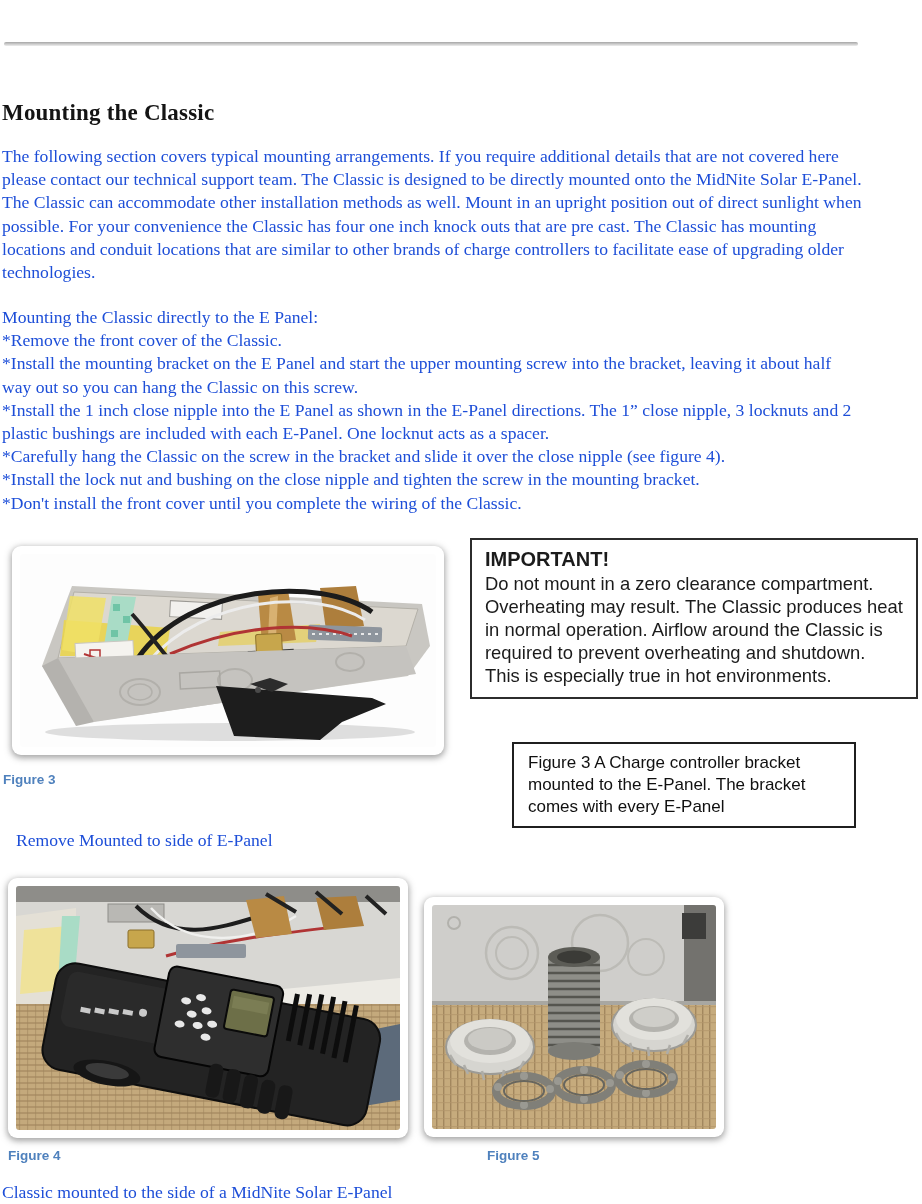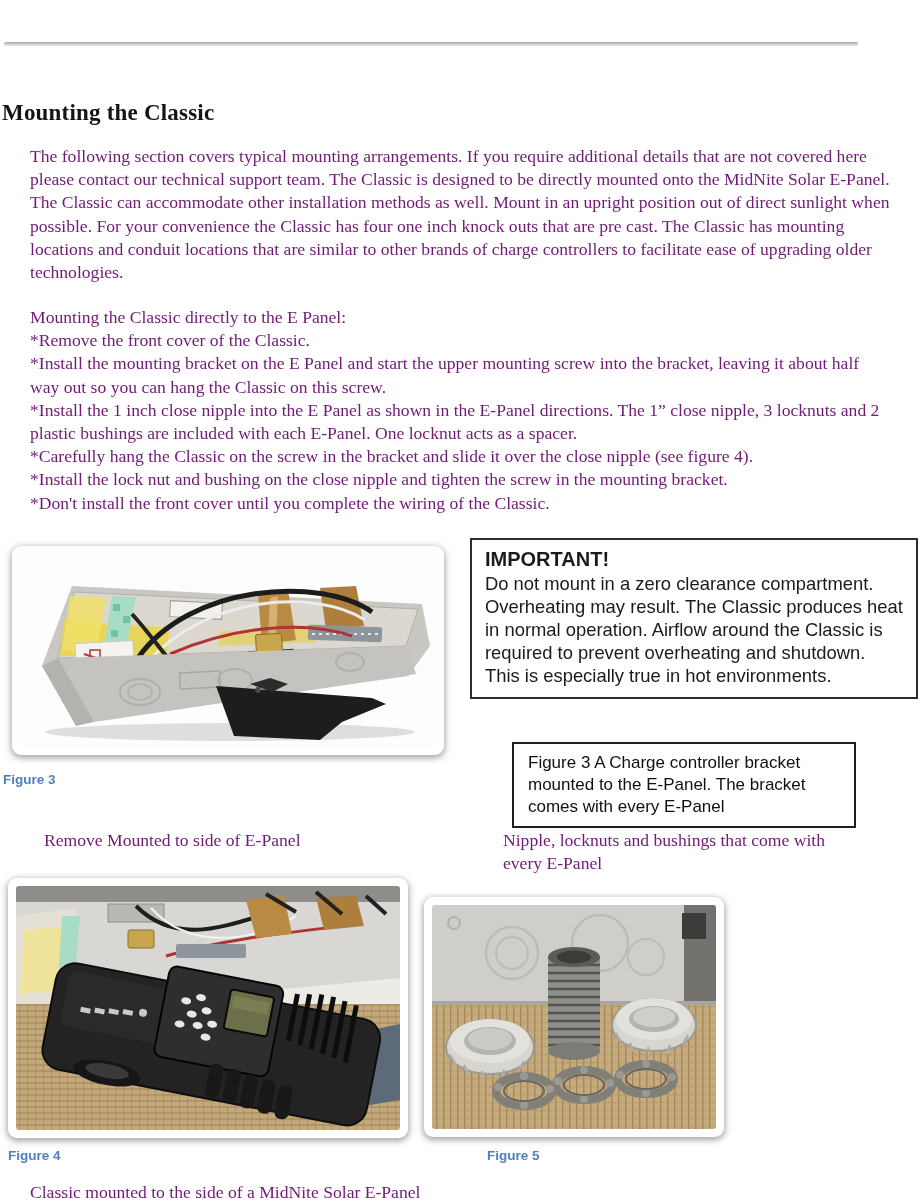--- a/index.html
+++ b/index.html
@@ -18,21 +18,21 @@
   .top-rule{
     position:absolute;top:42px;left:4px;width:854px;height:4px;
     background:linear-gradient(#a6a6a6,#eeeeee);
     border-radius:2px;
   }
   .section-heading{
     position:absolute;top:100px;left:2px;
     font-size:23px;font-weight:bold;letter-spacing:.2px;
   }
   .body-text{
-    font-size:17.6px;line-height:23.2px;color:#701a75;margin-left:28px;
+    font-size:17.6px;line-height:23.2px;color:#1d4ed8;
   }
   .intro-para{position:absolute;top:145px;left:2px;width:860px;}
   .steps{position:absolute;top:306px;left:2px;width:862px;}
   .photo{
     position:absolute;background:#ffffff;border-radius:9px;
     box-shadow:0 2px 6px 1px rgba(90,90,90,.55);
     padding:8px;box-sizing:border-box;
   }
   .photo svg{display:block;width:100%;height:100%;border-radius:3px;}
   .photo-fig3{left:12px;top:546px;width:432px;height:209px;}
@@ -144,21 +144,20 @@
   <div class="important-box">
     <div class="important-title">IMPORTANT!</div>
     <div class="important-body">Do not mount in a zero clearance compartment. Overheating may result. The Classic produces heat in normal operation. Airflow around the Classic is required to prevent overheating and shutdown. This is especially true in hot environments.</div>
   </div>
 
   <div class="caption-box">Figure 3 A Charge controller bracket mounted to the E-Panel. The bracket comes with every E-Panel</div>
 
   <div class="figure-label fig3-label" style="color:#4f81bd">Figure 3</div>
 
   <div class="fig4-heading body-text">Remove Mounted to side of E-Panel</div>
-  <div class="fig5-heading body-text">Nipple, locknuts and bushings that come with every E-Panel</div>
 
   <div class="photo photo-fig4">
     <svg viewBox="0 0 384 244" preserveAspectRatio="none">
       <defs>
         <pattern id="weave4" width="8" height="6" patternUnits="userSpaceOnUse">
           <rect width="8" height="6" fill="#c4a97c"></rect>
           <rect y="4" width="8" height="2" fill="#b0946a"></rect>
           <rect x="3" width="1.2" height="6" fill="#9d835c" opacity="0.5"></rect>
         </pattern>
       </defs>

